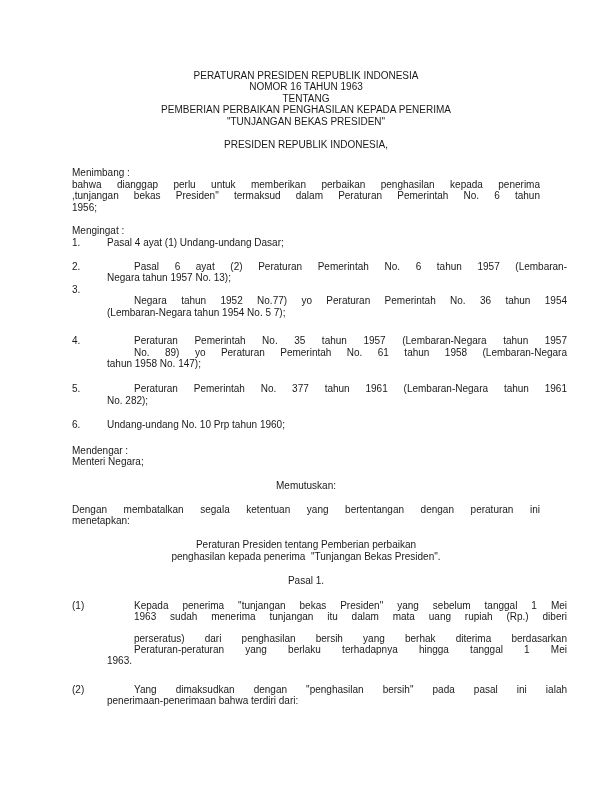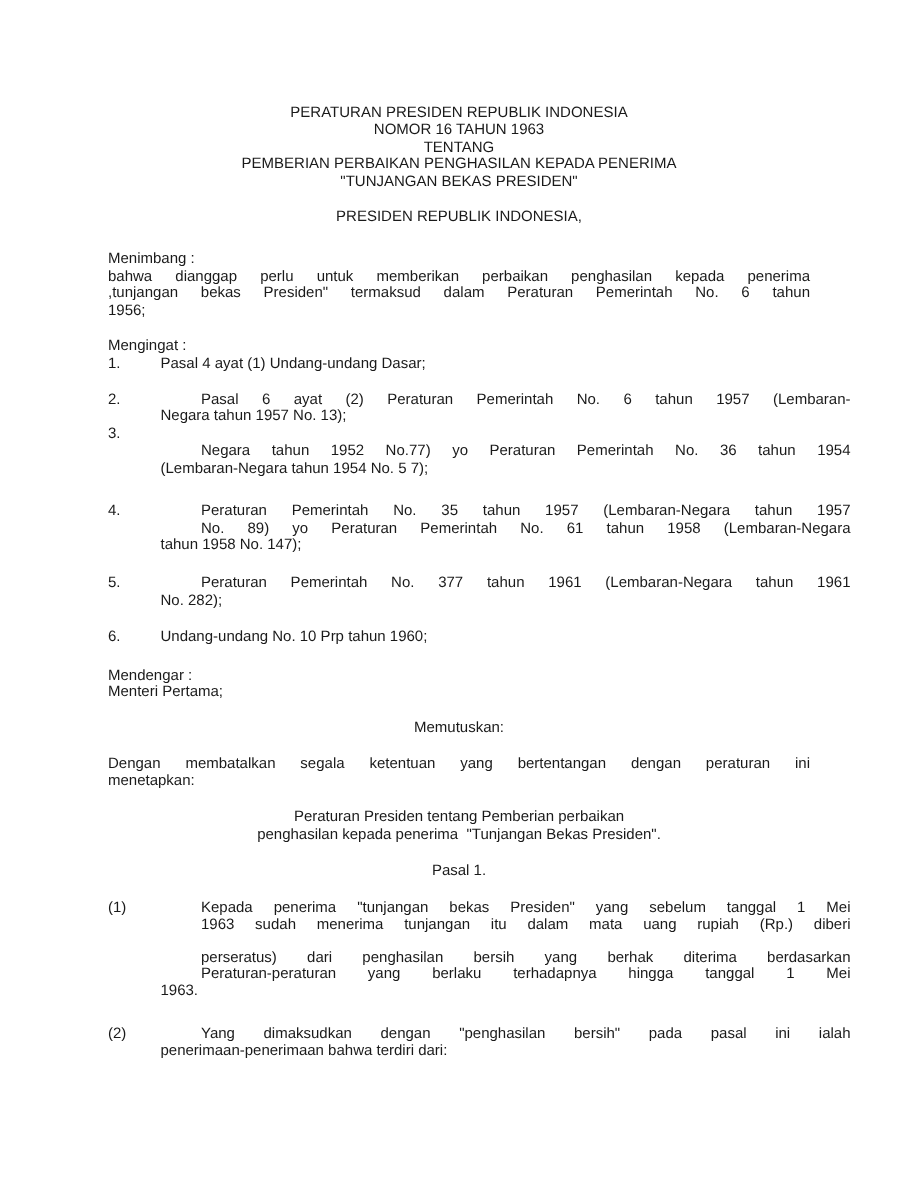--- a/index.html
+++ b/index.html
@@ -53,21 +53,21 @@
   <div class="line ind" style="top:359px">tahun 1958 No. 147);</div>
 
   <div class="line num" style="top:384px">5.</div>
   <div class="line j" style="top:384px">Peraturan Pemerintah No. 377 tahun 1961 (Lembaran-Negara tahun 1961</div>
   <div class="line ind" style="top:396px">No. 282);</div>
 
   <div class="line num" style="top:420px">6.</div>
   <div class="line ind" style="top:420px">Undang-undang No. 10 Prp tahun 1960;</div>
 
   <div class="line l" style="top:446px">Mendengar :</div>
-  <div class="line l" style="top:457px">Menteri Pertama;</div>
+  <div class="line l" style="top:457px">Menteri Negara;</div>
 
   <div class="line c" style="top:481px">Memutuskan:</div>
   <div class="line jl" style="top:505px">Dengan membatalkan segala ketentuan yang bertentangan dengan peraturan ini</div>
   <div class="line l" style="top:516px">menetapkan:</div>
 
   <div class="line c" style="top:540px">Peraturan Presiden tentang Pemberian perbaikan</div>
   <div class="line c" style="top:552px">penghasilan kepada penerima  "Tunjangan Bekas Presiden".</div>
 
   <div class="line c" style="top:576px">Pasal 1.</div>
 

